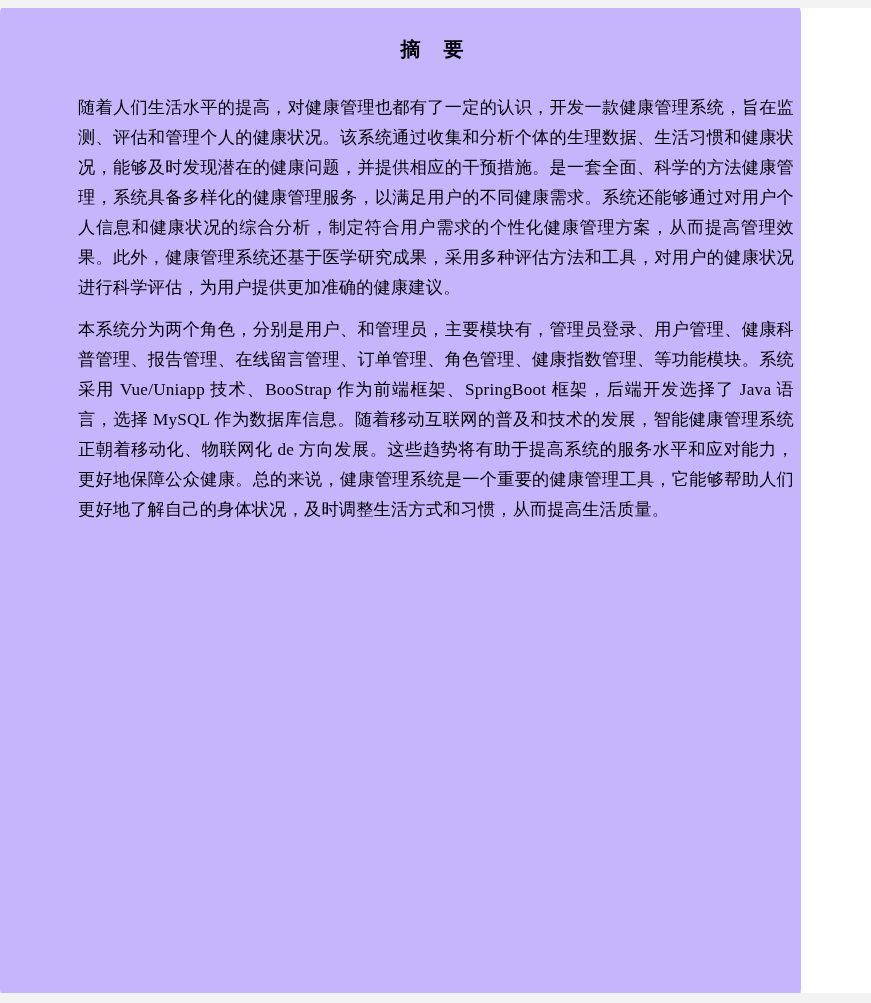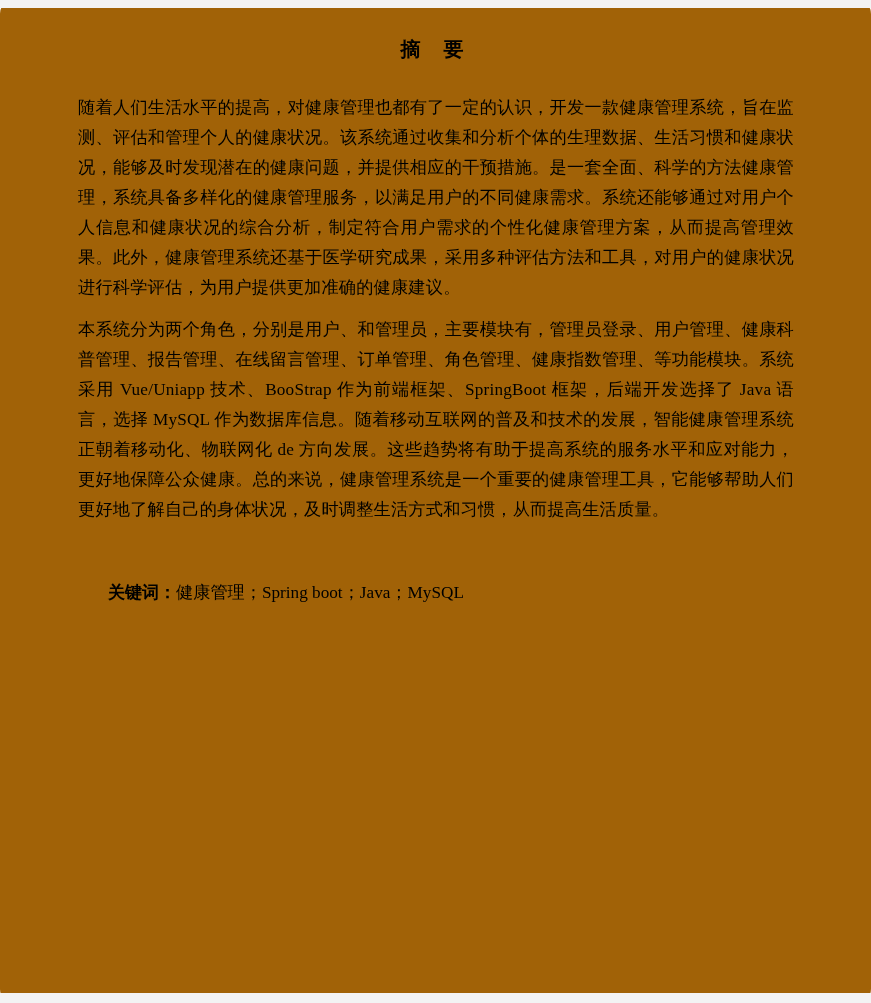--- a/index.html
+++ b/index.html
@@ -10,23 +10,23 @@
   body {
     width: 871px;
     height: 1003px;
     position: relative;
     overflow: hidden;
     font-family: "Liberation Serif", serif;
   }
   .page {
     position: absolute;
     left: 0; top: 0;
-    width: 871px;
+    width: 801px;
     height: 1003px;
-    background: #a16207;
+    background: #c4b5fd;
     border-radius: 14px;
   }
   .top-rule {
     position: absolute;
     left: 0; top: 0;
     width: 871px;
     height: 8px;
     background: #f3f3f3;
   }
   .bottom-rule {
@@ -90,21 +90,18 @@
 
   <div class="content">
 
     <h1 class="doc-title">摘 要</h1>
 
     <div class="abstract-body">
       <p>随着人们生活水平的提高，对健康管理也都有了一定的认识，开发一款健康管理系统，旨在监测、评估和管理个人的健康状况。该系统通过收集和分析个体的生理数据、生活习惯和健康状况，能够及时发现潜在的健康问题，并提供相应的干预措施。是一套全面、科学的方法健康管理，系统具备多样化的健康管理服务，以满足用户的不同健康需求。系统还能够通过对用户个人信息和健康状况的综合分析，制定符合用户需求的个性化健康管理方案，从而提高管理效果。此外，健康管理系统还基于医学研究成果，采用多种评估方法和工具，对用户的健康状况进行科学评估，为用户提供更加准确的健康建议。</p>
       <p>本系统分为两个角色，分别是用户、和管理员，主要模块有，管理员登录、用户管理、健康科普管理、报告管理、在线留言管理、订单管理、角色管理、健康指数管理、等功能模块。系统采用 Vue/Uniapp 技术、BooStrap 作为前端框架、SpringBoot 框架，后端开发选择了 Java 语言，选择 MySQL 作为数据库信息。随着移动互联网的普及和技术的发展，智能健康管理系统正朝着移动化、物联网化 de 方向发展。这些趋势将有助于提高系统的服务水平和应对能力，更好地保障公众健康。总的来说，健康管理系统是一个重要的健康管理工具，它能够帮助人们更好地了解自己的身体状况，及时调整生活方式和习惯，从而提高生活质量。</p>
     </div>
 
-    <div class="keywords">
-      <span class="kw-label">关键词：</span><span class="kw-body">健康管理；Spring boot；Java；MySQL</span>
-    </div>
 
   </div>
 
   <div class="bottom-rule"></div>
 
 </div>
 
 </body></html>

